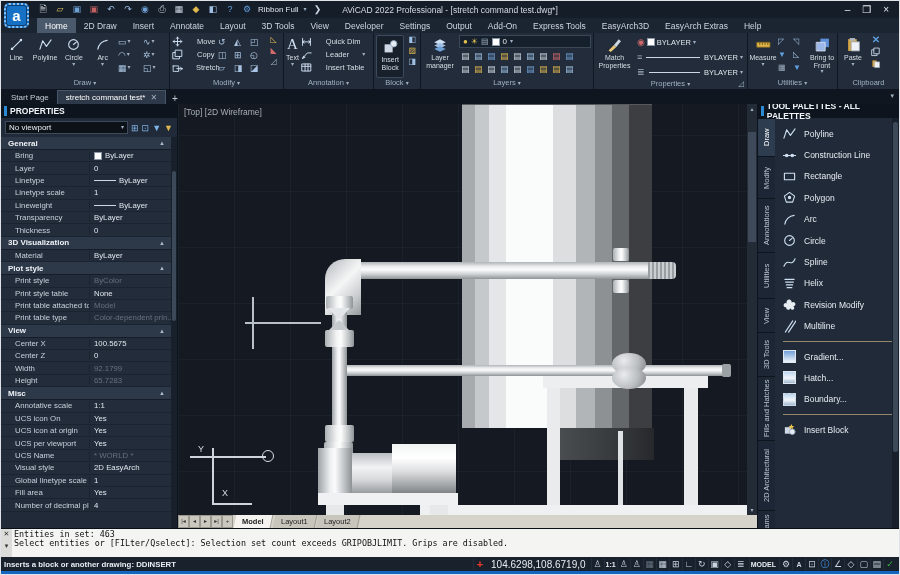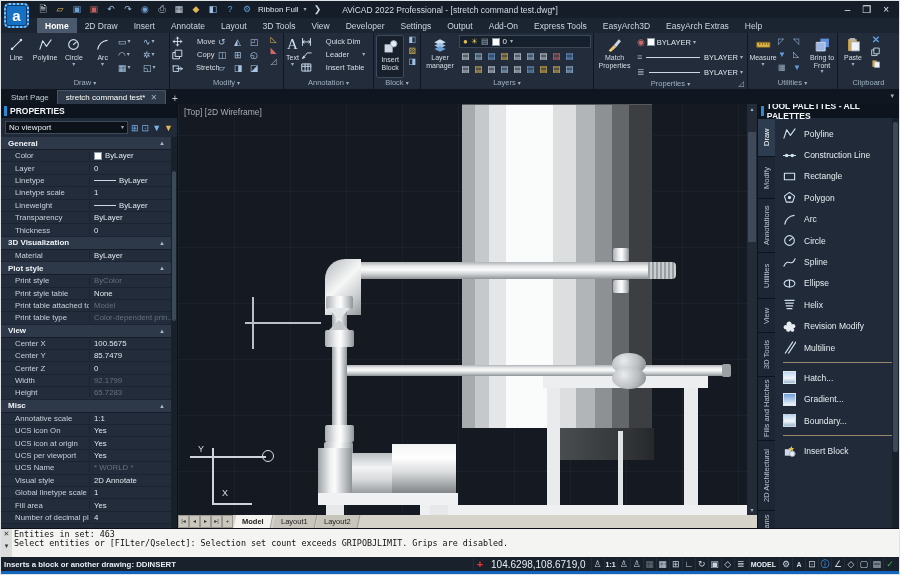--- a/index.html
+++ b/index.html
@@ -12,21 +12,21 @@
     color:#fff;font-weight:bold;font-size:15px;display:flex;align-items:center;justify-content:center;
     z-index:9;box-shadow:0 0 0 1px #0c3d6e inset;border:2px dotted #8fc2ef;}
   .qat{display:flex;gap:5px;margin-left:36px;align-items:center;height:100%;}
   .qi{font-size:9px;line-height:9px;width:12px;text-align:center;display:inline-flex;align-items:center;justify-content:center;}
   .qlabel{font-size:8px;color:#dfe6ee;white-space:nowrap;}
   .title{position:absolute;left:200px;right:200px;text-align:center;font-size:8.5px;color:#d4dbe4;white-space:nowrap;}
   .wincontrols{margin-left:auto;display:flex;gap:12px;padding-right:10px;font-size:10px;color:#e6ebf1;z-index:8;}
   
   .menurow{height:15px;background:#1b2431;display:flex;align-items:stretch;padding-left:36px;font-size:8.5px;}
   .mtab{padding:0 8px;display:flex;align-items:center;color:#ccd5e0;white-space:nowrap;cursor:default;}
-  .mtab.active{background:#4a5a6c;color:#fff;font-weight:bold;}
+  .mtab.active{background:#4a5a6c;color:#fff;font-weight:normal;}
   
   .ribbon{height:56px;background:#101722;display:flex;gap:1px;}
   .rpanel{background:#222c3a;display:flex;flex-direction:column;overflow:hidden;}
   .rp-body{flex:1;display:flex;align-items:stretch;padding:2px 2px 0 2px;gap:2px;}
   .rp-foot{height:11px;font-size:7.5px;color:#9fb0c2;text-align:center;line-height:10px;white-space:nowrap;position:relative;}
   .bigbtn{display:flex;flex-direction:column;align-items:center;font-size:7px;color:#d7dfe8;text-align:center;line-height:7.5px;cursor:default;}
   .bigbtn .ic{height:19px;display:flex;align-items:center;justify-content:center;font-size:13px;color:#cfe0f2;}
   .chev{font-size:6px;color:#9fb0c2;line-height:5px;}
   .sgrid{display:grid;grid-auto-rows:13px;align-content:start;gap:0 1px;}
   .sg{display:flex;align-items:center;font-size:9px;color:#a9c4e2;line-height:10px;}
@@ -636,21 +636,21 @@
         <span class="selicon">⊡</span>
         <span class="selicon">▼</span>
         <span class="selicon" style="color:#e0b84f">▼</span>
       </div>
       <div class="prows" id="prows">
         <div class="sechdr">
             <span>General</span>
             <span class="up">▲</span>
           </div>
           <div class="prow">
-            <span class="pl">Color</span>
+            <span class="pl">Bring</span>
             <span class="pv">
               <span class="swatch"></span>
               <span>ByLayer</span>
             </span>
           </div>
           <div class="prow">
             <span class="pl">Layer</span>
             <span class="pv">
               <span>0</span>
             </span>
@@ -729,26 +729,20 @@
             <span>View</span>
             <span class="up">▲</span>
           </div>
           <div class="prow">
             <span class="pl">Center X</span>
             <span class="pv">
               <span>100.5675</span>
             </span>
           </div>
           <div class="prow">
-            <span class="pl">Center Y</span>
-            <span class="pv">
-              <span>85.7479</span>
-            </span>
-          </div>
-          <div class="prow">
             <span class="pl">Center Z</span>
             <span class="pv">
               <span>0</span>
             </span>
           </div>
           <div class="prow">
             <span class="pl">Width</span>
             <span class="pv dim">
               <span>92.1799</span>
             </span>
@@ -789,21 +783,21 @@
           </div>
           <div class="prow">
             <span class="pl">UCS Name</span>
             <span class="pv dim">
               <span>* WORLD *</span>
             </span>
           </div>
           <div class="prow">
             <span class="pl">Visual style</span>
             <span class="pv">
-              <span>2D Annotate</span>
+              <span>2D EasyArch</span>
             </span>
           </div>
           <div class="prow">
             <span class="pl">Global linetype scale</span>
             <span class="pv">
               <span>1</span>
             </span>
           </div>
           <div class="prow">
             <span class="pl">Fill area</span>
@@ -980,29 +974,20 @@
               <span class="pic">
                 <svg class="ric" viewBox="0 0 14 14" width="13" height="13" fill="none" stroke="#cfe0f2" stroke-width="1.2" stroke-linecap="round" stroke-linejoin="round">
                   <path d="M1 11 C 5 1, 9 13, 13 3"></path>
                 </svg>
               </span>
               <span>Spline</span>
             </div>
             <div class="pitem">
               <span class="pic">
                 <svg class="ric" viewBox="0 0 14 14" width="13" height="13" fill="none" stroke="#cfe0f2" stroke-width="1.2" stroke-linecap="round" stroke-linejoin="round">
-                  <ellipse cx="7" cy="7" rx="5.8" ry="3.8"></ellipse>
-                  <path d="M7 3.2 V10.8"></path>
-                </svg>
-              </span>
-              <span>Ellipse</span>
-            </div>
-            <div class="pitem">
-              <span class="pic">
-                <svg class="ric" viewBox="0 0 14 14" width="13" height="13" fill="none" stroke="#cfe0f2" stroke-width="1.2" stroke-linecap="round" stroke-linejoin="round">
                   <path d="M2 2.5 H12 M2.8 5.5 H11.2 M3.6 8.5 H10.4 M4.4 11.5 H9.6"></path>
                 </svg>
               </span>
               <span>Helix</span>
             </div>
             <div class="pitem">
               <span class="pic">
                 <svg class="ric" viewBox="0 0 14 14" width="13" height="13" fill="none" stroke="#cfe0f2" stroke-width="1.2" stroke-linecap="round" stroke-linejoin="round">
                   <path d="M3.5 10 a2.3 2.3 0 1 1 .6-4.2 a2.8 2.8 0 1 1 5.2-.6 a2.3 2.3 0 1 1 1.8 3.8 a2 2 0 1 1 -3 1.8 a2.3 2.3 0 1 1 -4.6-.8 Z" fill="#e8edf3" stroke="none"></path>
                 </svg>
@@ -1013,29 +998,29 @@
               <span class="pic">
                 <svg class="ric" viewBox="0 0 14 14" width="13" height="13" fill="none" stroke="#cfe0f2" stroke-width="1.2" stroke-linecap="round" stroke-linejoin="round">
                   <path d="M2.5 13 L10.5 1 M6 13 L14 1"></path>
                 </svg>
               </span>
               <span>Multiline</span>
             </div>
             <div class="pdivider"></div>
             <div class="pitem">
               <span class="pic">
+                <span class="sqgrad" style="background:linear-gradient(180deg,#6f9fd8,#eef4fa)"></span>
+              </span>
+              <span>Gradient...</span>
+            </div>
+            <div class="pitem">
+              <span class="pic">
                 <span class="sqgrad"></span>
               </span>
               <span>Hatch...</span>
-            </div>
-            <div class="pitem">
-              <span class="pic">
-                <span class="sqgrad" style="background:linear-gradient(180deg,#6f9fd8,#eef4fa)"></span>
-              </span>
-              <span>Gradient...</span>
             </div>
             <div class="pitem">
               <span class="pic">
                 <span class="sqgrad sqdash"></span>
               </span>
               <span>Boundary...</span>
             </div>
             <div class="pdivider"></div>
             <div class="pitem">
               <span class="pic">

